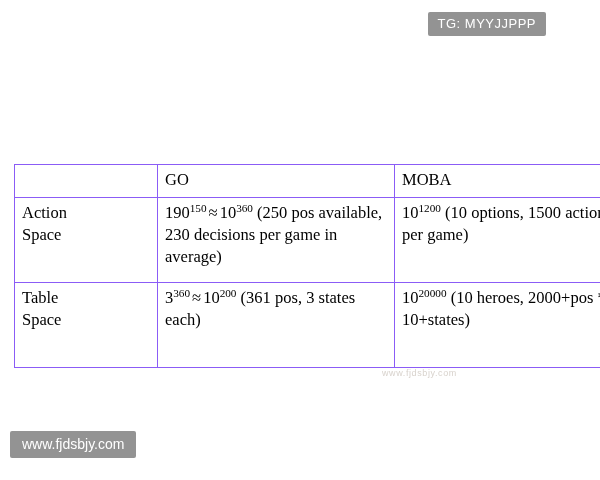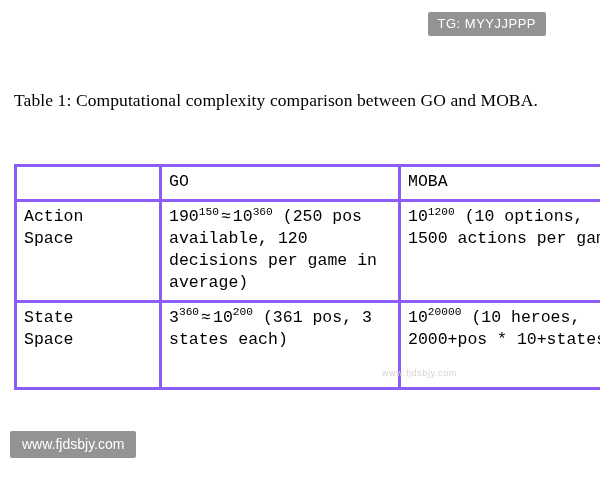--- a/index.html
+++ b/index.html
@@ -79,25 +79,24 @@
   table.complexity {
     position: absolute;
     left: 14px;
     top: 164px;
     width: 570px;
     border-collapse: collapse;
     table-layout: fixed;
     font-size: 16.5px;
   }
   table.complexity td {
-    border: 3px solid #8b5cf6;
+    border: 1px solid #8b5cf6;
     vertical-align: top;
     padding: 4px 7px 6px 7px;
     line-height: 1.33;
-    font-family: Liberation Mono, monospace;
   }
   td.col-label { width: 128px; }
   td.col-go    { width: 222px; }
   td.col-moba  { width: 220px; }
 
   .hdr-row td { height: 22px; padding-top: 2px; padding-bottom: 4px; }
   .body-row td { height: 74px; }
 
   .label-cell {
     vertical-align: middle;
@@ -113,42 +112,41 @@
   }
   .approx { padding: 0 2px; }
 </style>
 </head>
 <body>
 
 <div class="page">
 
   <div class="tg-badge">TG: MYYJJPPP</div>
 
-  <div class="caption">Table 1: Computational complexity comparison between GO and MOBA.</div>
 
   <table class="complexity">
     <tbody>
         <tr class="hdr-row">
       <td class="col-label"></td>
       <td class="col-go">GO</td>
       <td class="col-moba">MOBA</td>
     </tr>
 
     <tr class="body-row">
       <td class="col-label label-cell">
         <span class="l1">Action</span>
         <span class="l2">Space</span>
       </td>
-      <td class="col-go"><span>190</span><sup>150</sup><span class="approx">≈</span><span>10</span><sup>360</sup> <span>(250 pos available, 120 decisions per game in average)</span></td>
+      <td class="col-go"><span>190</span><sup>150</sup><span class="approx">≈</span><span>10</span><sup>360</sup> <span>(250 pos available, 230 decisions per game in average)</span></td>
       <td class="col-moba"><span>10</span><sup>1200</sup> <span>(10 options, 1500 actions per game)</span></td>
     </tr>
 
     <tr class="body-row">
       <td class="col-label label-cell">
-        <span class="l1">State</span>
+        <span class="l1">Table</span>
         <span class="l2">Space</span>
       </td>
       <td class="col-go"><span>3</span><sup>360</sup><span class="approx">≈</span><span>10</span><sup>200</sup> <span>(361 pos, 3 states each)</span></td>
       <td class="col-moba"><span>10</span><sup>20000</sup> <span>(10 heroes, 2000+pos * 10+states)</span></td>
     </tr>
   </tbody>
     </table>
 
   <div class="faint-watermark">www.fjdsbjy.com</div>
 

